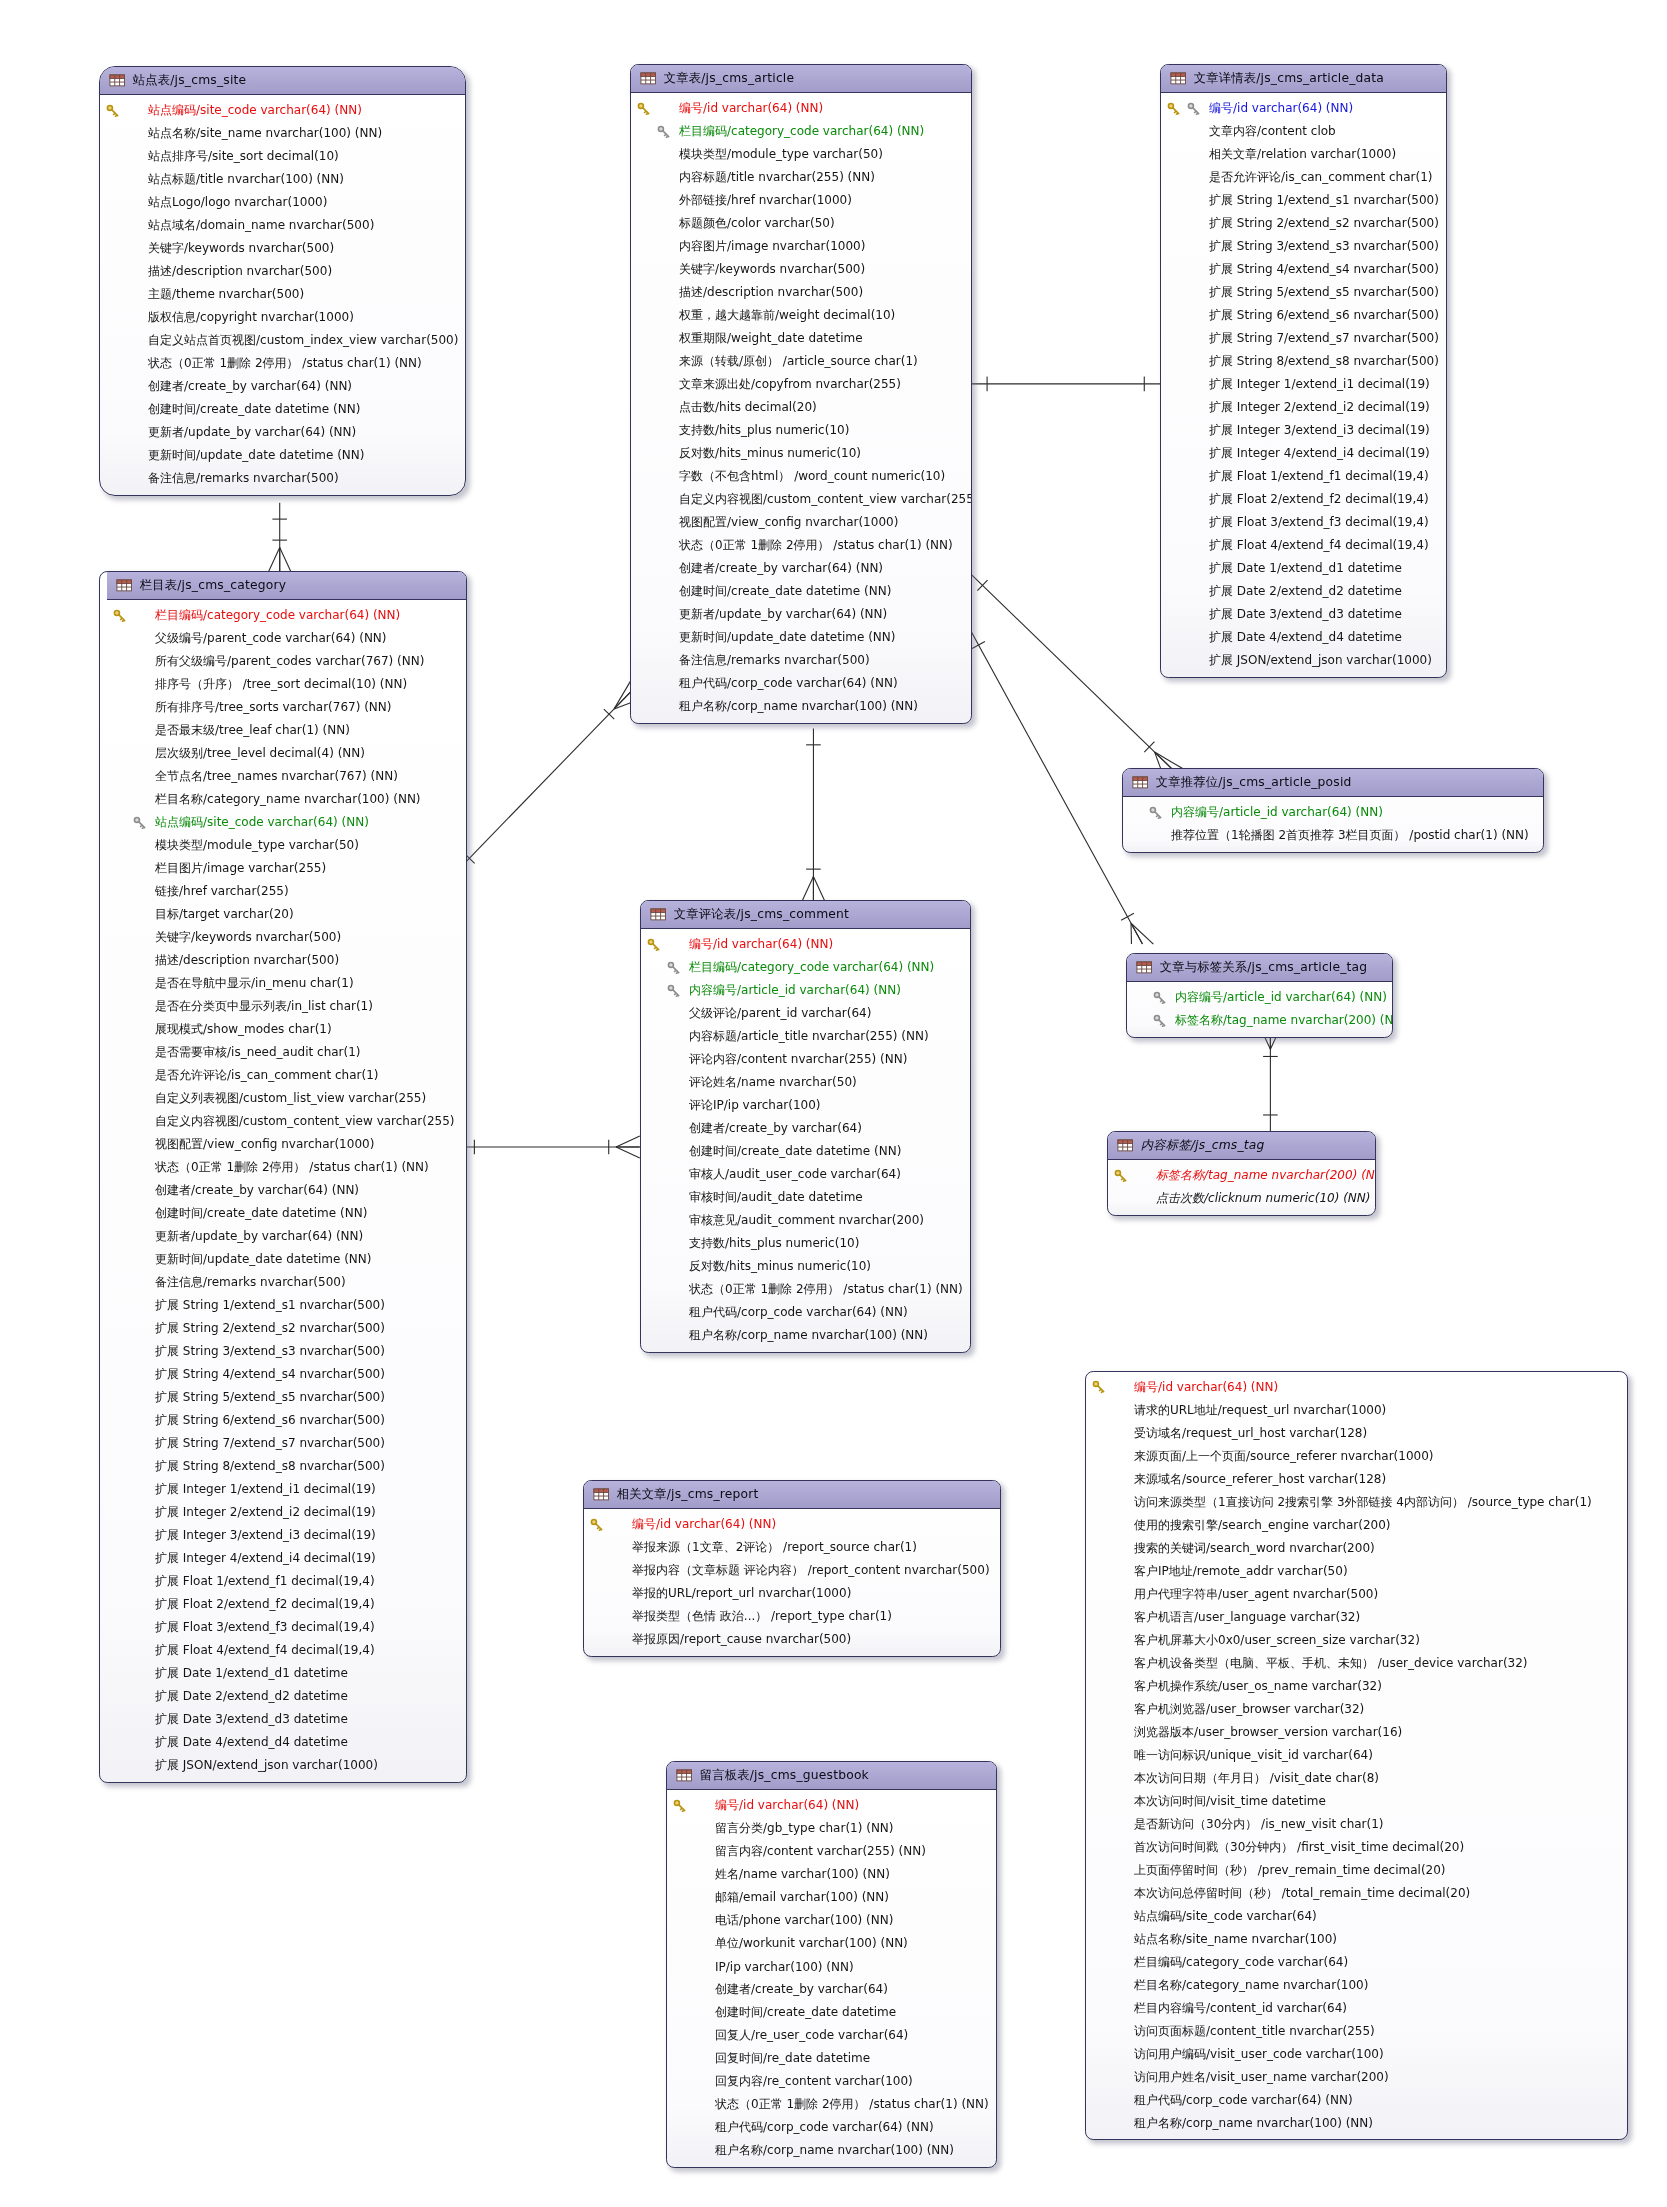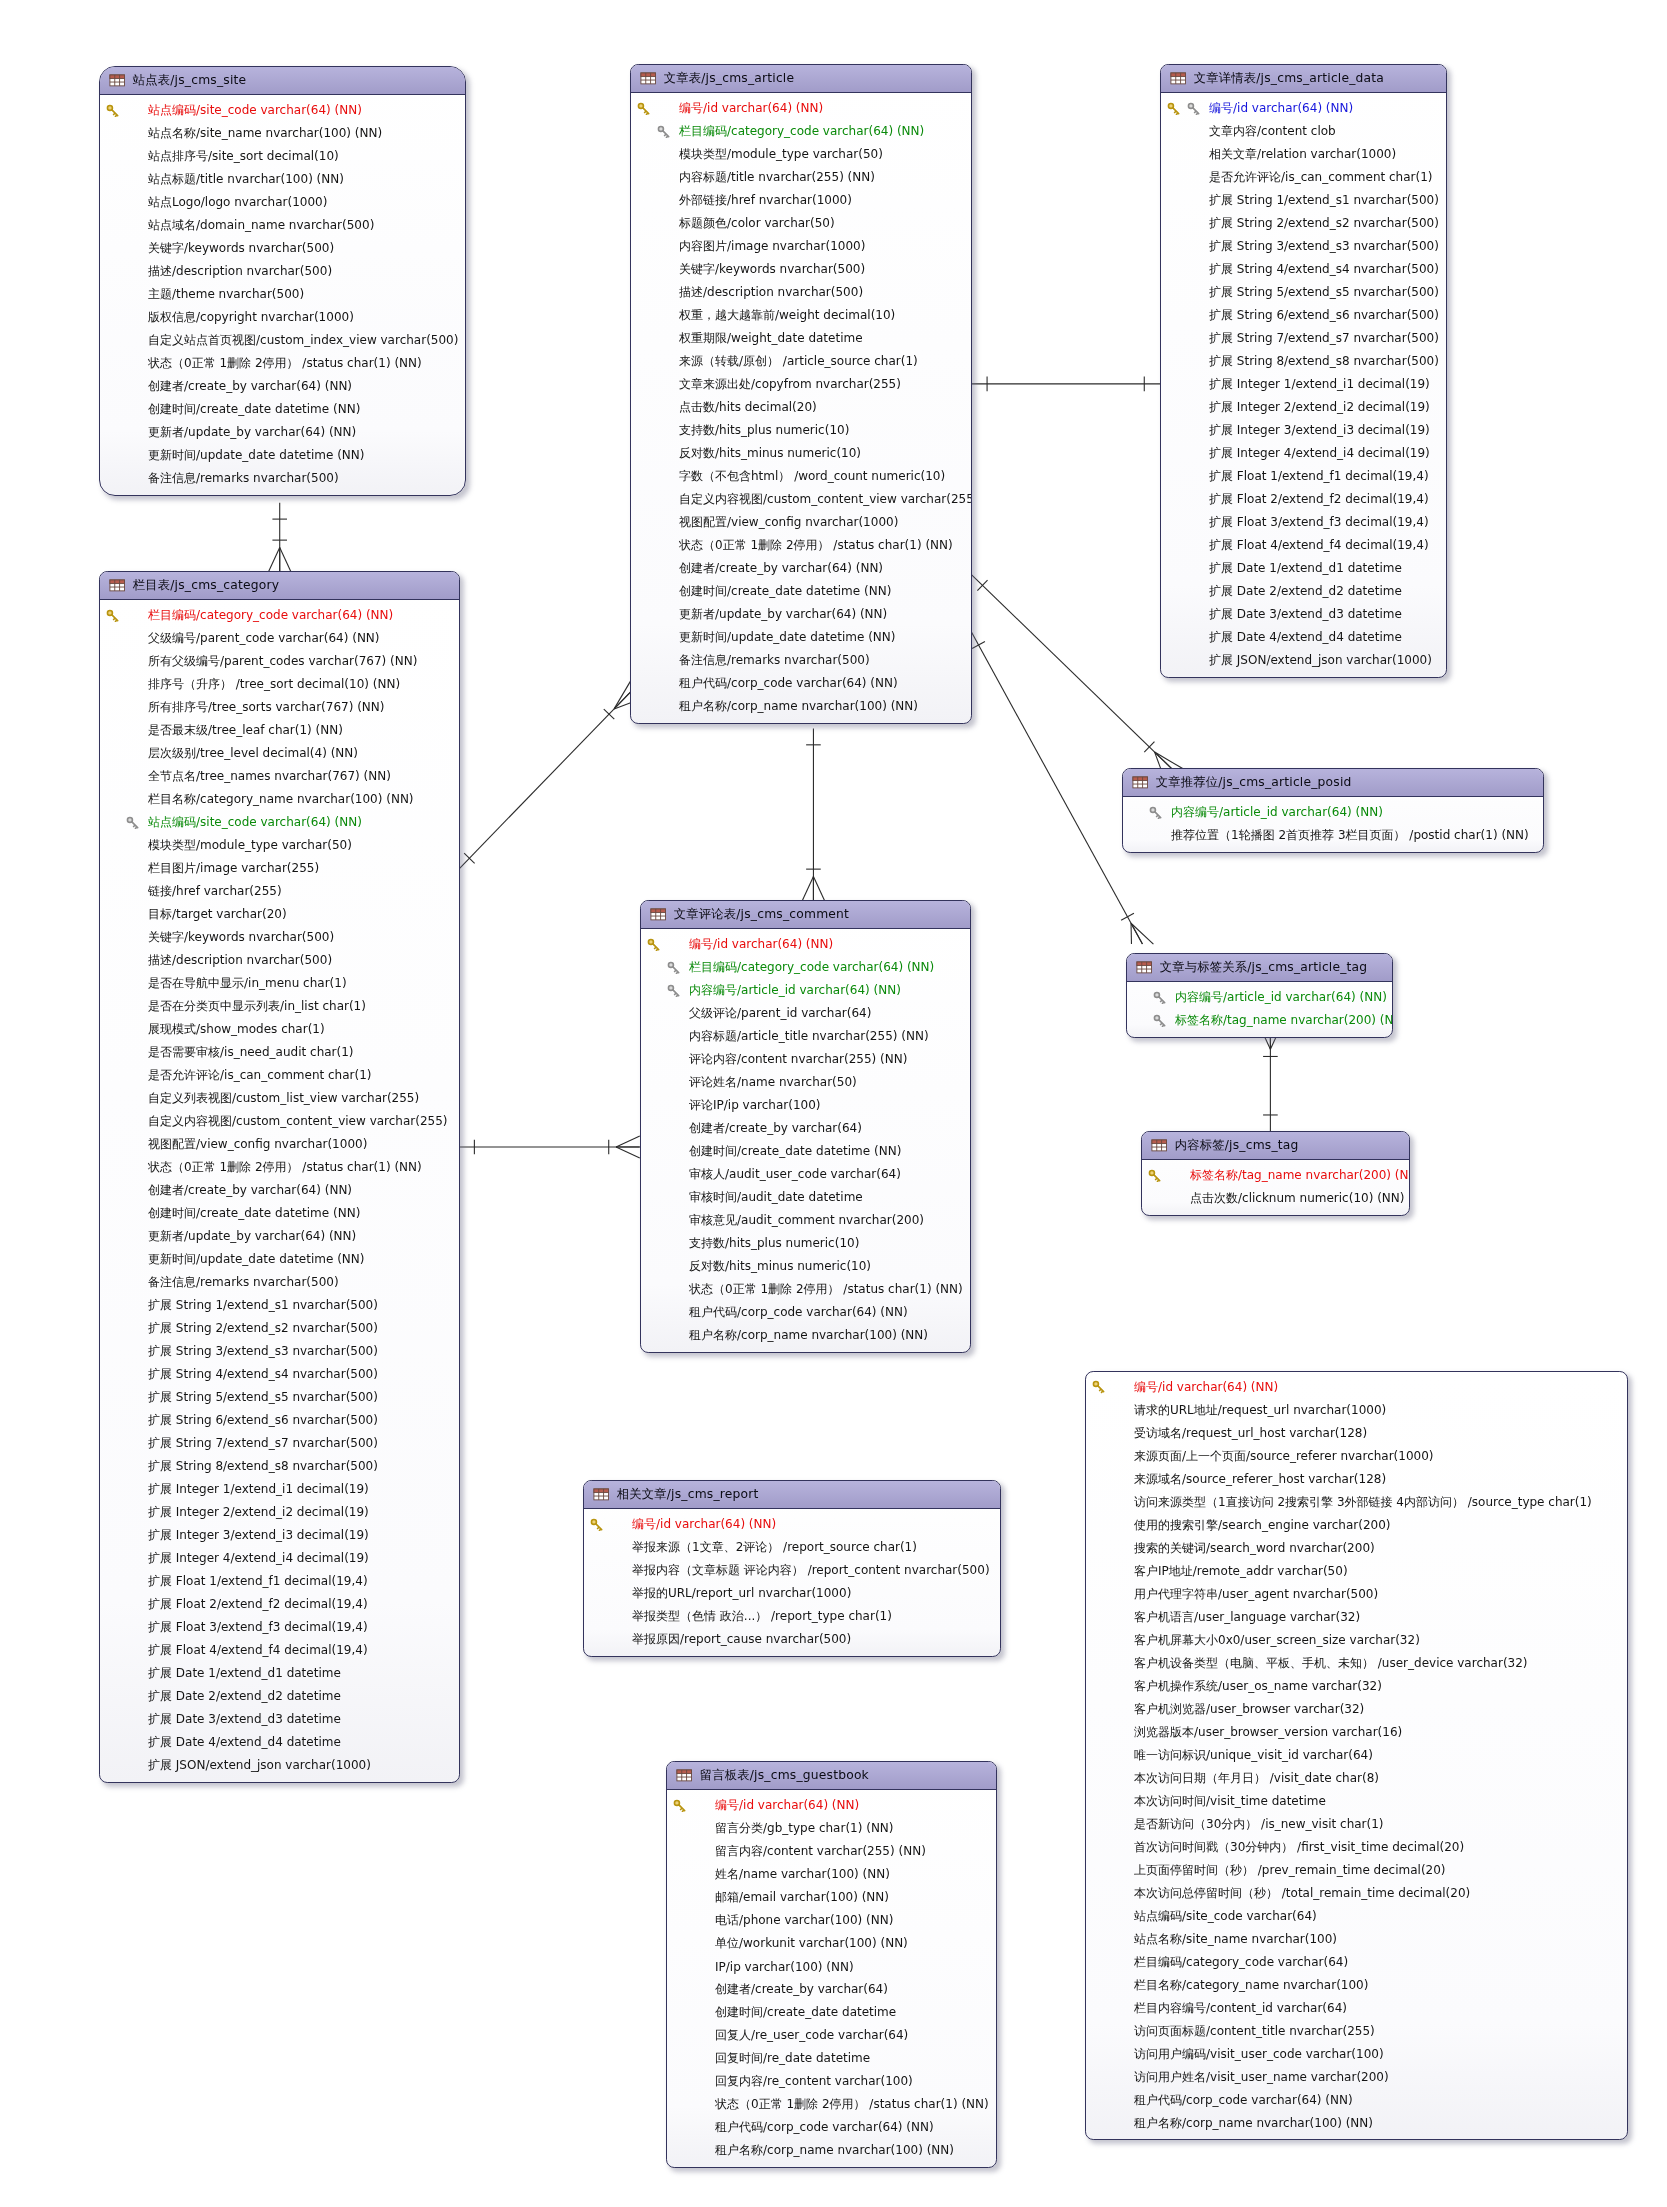--- a/index.html
+++ b/index.html
@@ -163,21 +163,21 @@
         <div class="row">
           <span class="keys"></span>
           <span class="ftx ">更新时间/update_date datetime (NN)</span>
         </div>
         <div class="row">
           <span class="keys"></span>
           <span class="ftx ">备注信息/remarks nvarchar(500)</span>
         </div>
       </div>
     </div>
-    <div class="tbl" style="left: 99px; top: 571px; width: 359px;">
+    <div class="tbl" style="left: 99px; top: 571px; width: 359px; padding-left: 7px;">
       <div class="hd">
         <svg class="ticon" viewBox="0 0 18 14">
           <rect x="1" y="1" width="16" height="12" fill="#ffffff" stroke="#6b4a41" stroke-width="1"></rect>
           <rect x="1" y="1" width="16" height="4" fill="#b65c4e" stroke="#6b4a41" stroke-width="1"></rect>
           <line x1="6.3" y1="1" x2="6.3" y2="13" stroke="#6b4a41" stroke-width="1"></line>
           <line x1="11.6" y1="1" x2="11.6" y2="13" stroke="#6b4a41" stroke-width="1"></line>
           <line x1="1" y1="8.8" x2="17" y2="8.8" stroke="#6b4a41" stroke-width="1"></line>
         </svg>
         <span class="ttl">栏目表/js_cms_category</span>
       </div>
@@ -705,21 +705,21 @@
           <span class="keys">
             <svg class="key silver" viewBox="0 0 16 16">
               <circle cx="4.6" cy="4.6" r="2.9"></circle>
               <path d="M6.9 6.9 L13.6 13.6 M10.6 10.6 L8.9 12.3 M12.8 12.8 L11.1 14.5"></path>
             </svg>
           </span>
           <span class="ftx fk">标签名称/tag_name nvarchar(200) (NN)</span>
         </div>
       </div>
     </div>
-    <div class="tbl" style="left: 1141px; top: 1131px; width: 267px;">
+    <div class="tbl" style="left: 1107px; top: 1131px; width: 267px; font-style: italic;">
       <div class="hd">
         <svg class="ticon" viewBox="0 0 18 14">
           <rect x="1" y="1" width="16" height="12" fill="#ffffff" stroke="#6b4a41" stroke-width="1"></rect>
           <rect x="1" y="1" width="16" height="4" fill="#b65c4e" stroke="#6b4a41" stroke-width="1"></rect>
           <line x1="6.3" y1="1" x2="6.3" y2="13" stroke="#6b4a41" stroke-width="1"></line>
           <line x1="11.6" y1="1" x2="11.6" y2="13" stroke="#6b4a41" stroke-width="1"></line>
           <line x1="1" y1="8.8" x2="17" y2="8.8" stroke="#6b4a41" stroke-width="1"></line>
         </svg>
         <span class="ttl">内容标签/js_cms_tag</span>
       </div>

